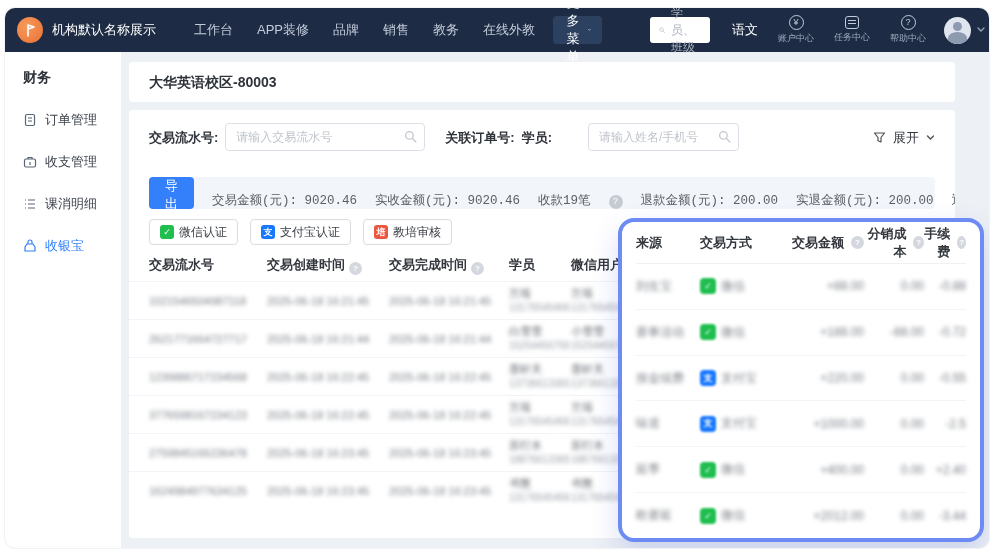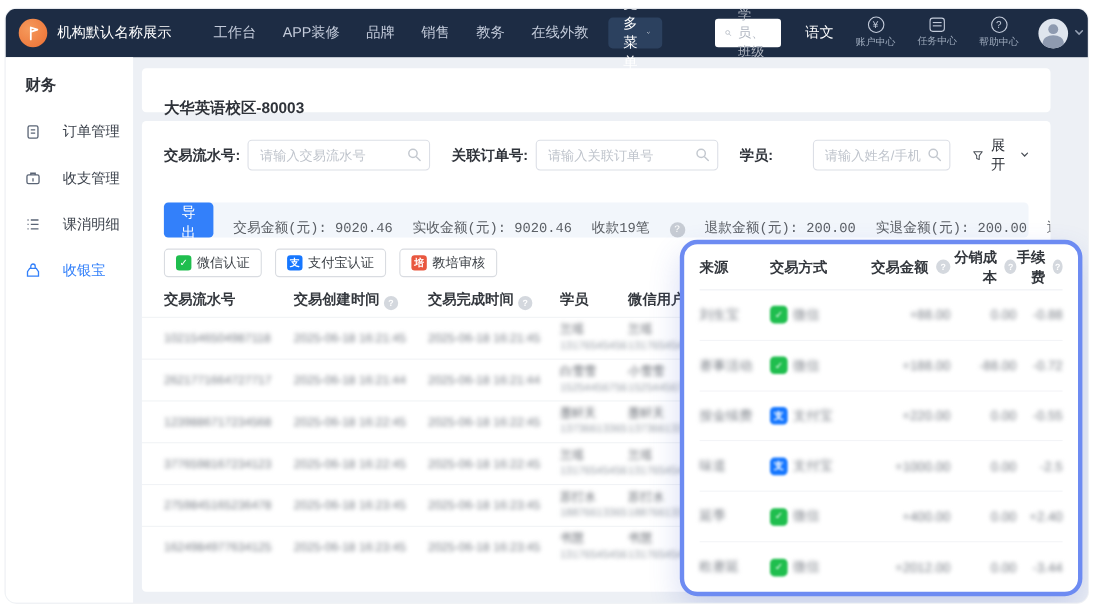--- a/index.html
+++ b/index.html
@@ -29,29 +29,29 @@
   .sq-icon { width:14px; height:13px; border:1px solid #c3cbda; border-radius:3px; position:relative; }
   .sq-icon::before { content:""; position:absolute; left:2px; top:3px; width:8px; height:1px; background:#c3cbda; box-shadow:0 3px 0 #c3cbda; }
   .avatar-wrap { display:flex; align-items:center; gap:6px; margin-left:18px; cursor:pointer; }
   .avatar { width:27px; height:27px; border-radius:50%; background:#dfe5ee; position:relative; overflow:hidden; }
   .avatar::before { content:""; position:absolute; left:9px; top:5px; width:9px; height:9px; border-radius:50%; background:#8e9ab0; }
   .avatar::after  { content:""; position:absolute; left:4px; top:15px; width:19px; height:12px; border-radius:50% 50% 0 0; background:#8e9ab0; }
 
   
   .sidebar { position:absolute; left:0; top:44px; bottom:0; width:116px; background:#fff; }
   .sb-title { font-size:14px; font-weight:700; color:#2f333a; padding:17px 0 0 18px; }
-  .sb-item { display:flex; align-items:center; gap:20px; margin:24px 0 0 18px; font-size:13px; color:#3c424c; cursor:pointer; }
+  .sb-item { display:flex; align-items:center; gap:8px; margin:24px 0 0 18px; font-size:13px; color:#3c424c; cursor:pointer; }
   .sb-item svg { stroke:#5a6475; }
   .sb-item.active { color:#3380fa; }
   .sb-item.active svg { stroke:#3380fa; }
 
   
   .main { position:absolute; left:124px; top:44px; right:34px; bottom:0; }
   .title-card { margin-top:10px; background:#fff; border-radius:4px; height:40px; line-height:40px;
-                padding:16px 20px; font-size:14px; font-weight:700; color:#2f333a; }
+                padding:0 20px; font-size:14px; font-weight:700; color:#2f333a; }
   .content-card { margin-top:8px; background:#fff; border-radius:4px; height:428px; overflow:hidden; }
 
   .tabs-row { display:flex; align-items:center; height:42px; padding:0 20px; border-bottom:1px solid #edf0f4; }
   .tab { font-size:14px; color:#3c424c; margin-right:30px; height:42px; line-height:42px; position:relative; cursor:pointer; }
   .tab.active { color:#3380fa; font-weight:600; }
   .tab.active::after { content:""; position:absolute; left:-2px; right:-2px; bottom:0; height:3px; background:#3380fa; border-radius:2px; }
   .history-link { margin-left:auto; display:flex; align-items:center; gap:5px; font-size:12px; color:#4a4f57; cursor:pointer; }
 
   .filter-row { display:flex; align-items:center; padding:13px 20px 5px; }
   .f-label { font-size:13px; font-weight:600; color:#2f333a; white-space:nowrap; margin-right:7px; }
@@ -207,27 +207,20 @@
       <div class="filter-row">
         <span class="f-label">交易流水号:</span>
         <span class="f-input w1">
           <input placeholder="请输入交易流水号" style="">
           <svg class="mag" width="13" height="13" viewBox="0 0 12 12">
               <circle cx="5" cy="5" r="3.5" fill="none" stroke="#c3c8cf" stroke-width="1.2"></circle>
               <path d="M8 8l3 3" stroke="#c3c8cf" stroke-width="1.2" stroke-linecap="round"></path>
             </svg>
         </span>
         <span class="f-label">关联订单号:</span>
-        <span class="f-input w2">
-          <input placeholder="请输入关联订单号" style="">
-          <svg class="mag" width="13" height="13" viewBox="0 0 12 12">
-              <circle cx="5" cy="5" r="3.5" fill="none" stroke="#c3c8cf" stroke-width="1.2"></circle>
-              <path d="M8 8l3 3" stroke="#c3c8cf" stroke-width="1.2" stroke-linecap="round"></path>
-            </svg>
-        </span>
         <span class="f-label">学员:</span>
         <span class="f-input w3">
           <input placeholder="请输入姓名/手机号" style="">
           <svg class="mag" width="13" height="13" viewBox="0 0 12 12">
               <circle cx="5" cy="5" r="3.5" fill="none" stroke="#c3c8cf" stroke-width="1.2"></circle>
               <path d="M8 8l3 3" stroke="#c3c8cf" stroke-width="1.2" stroke-linecap="round"></path>
             </svg>
         </span>
         <span class="expand-wrap">
           <svg width="13" height="13" viewBox="0 0 13 13" fill="none" stroke="#4a4f57" stroke-width="1.2">

